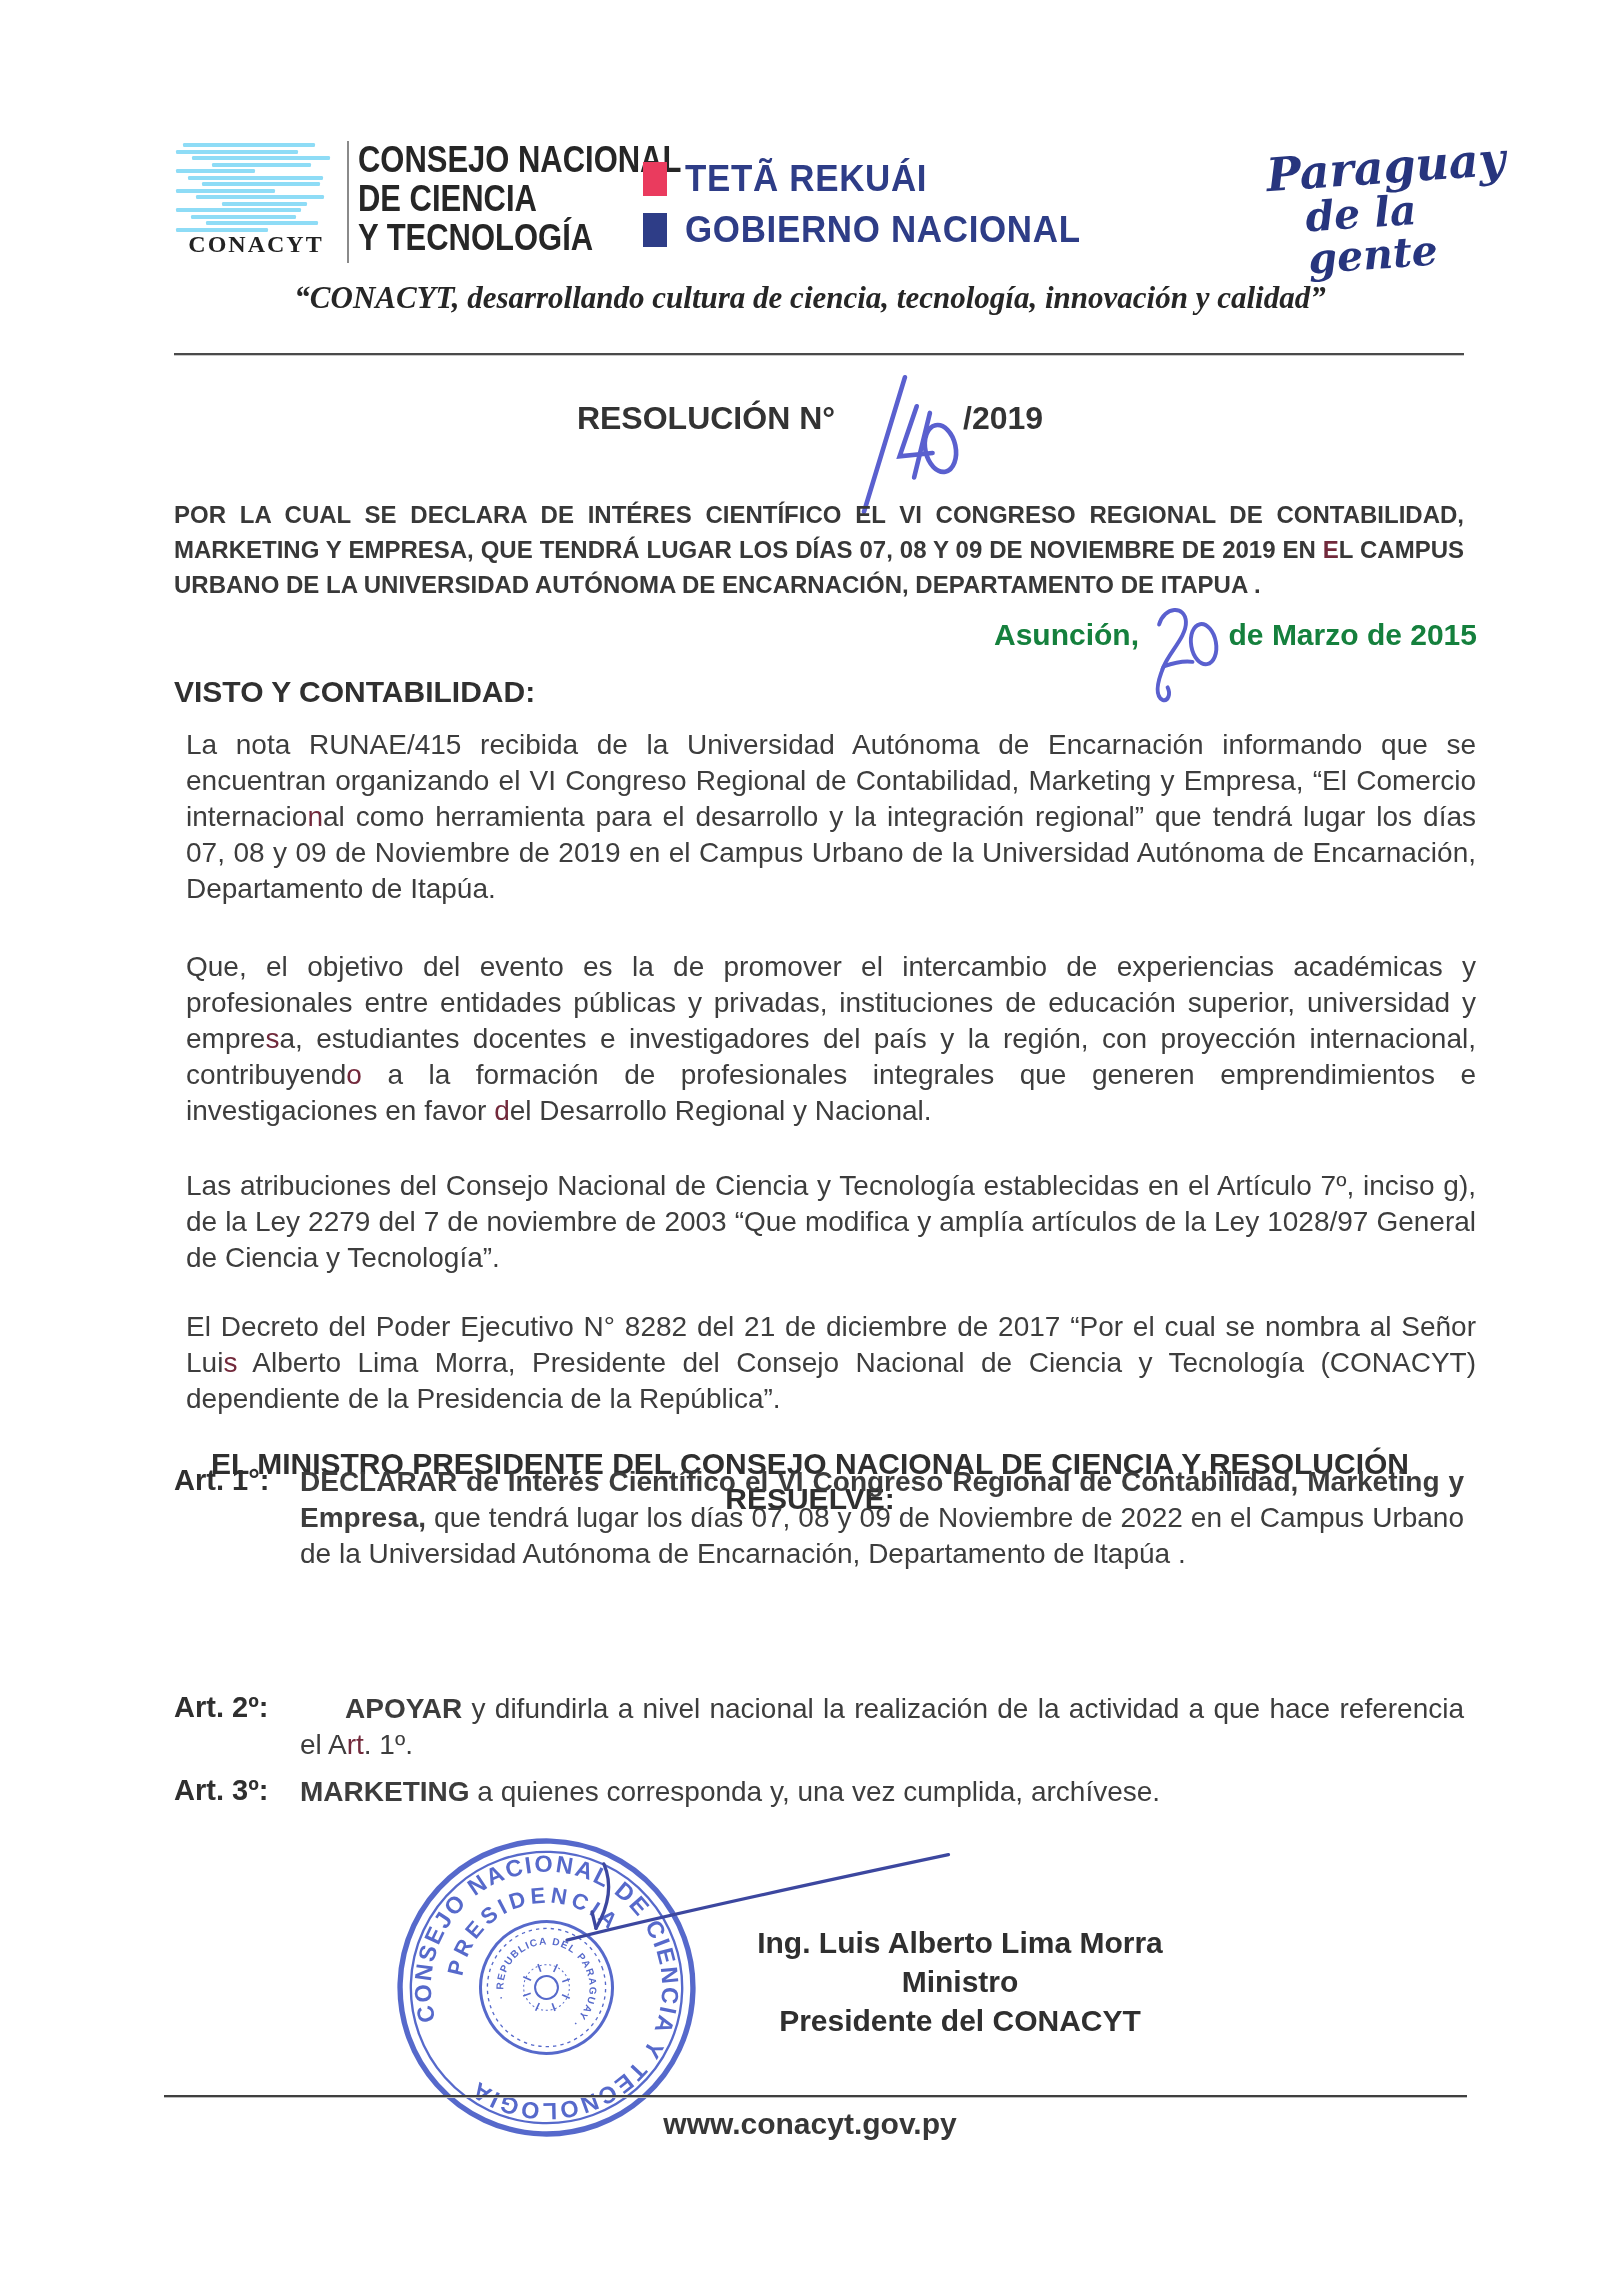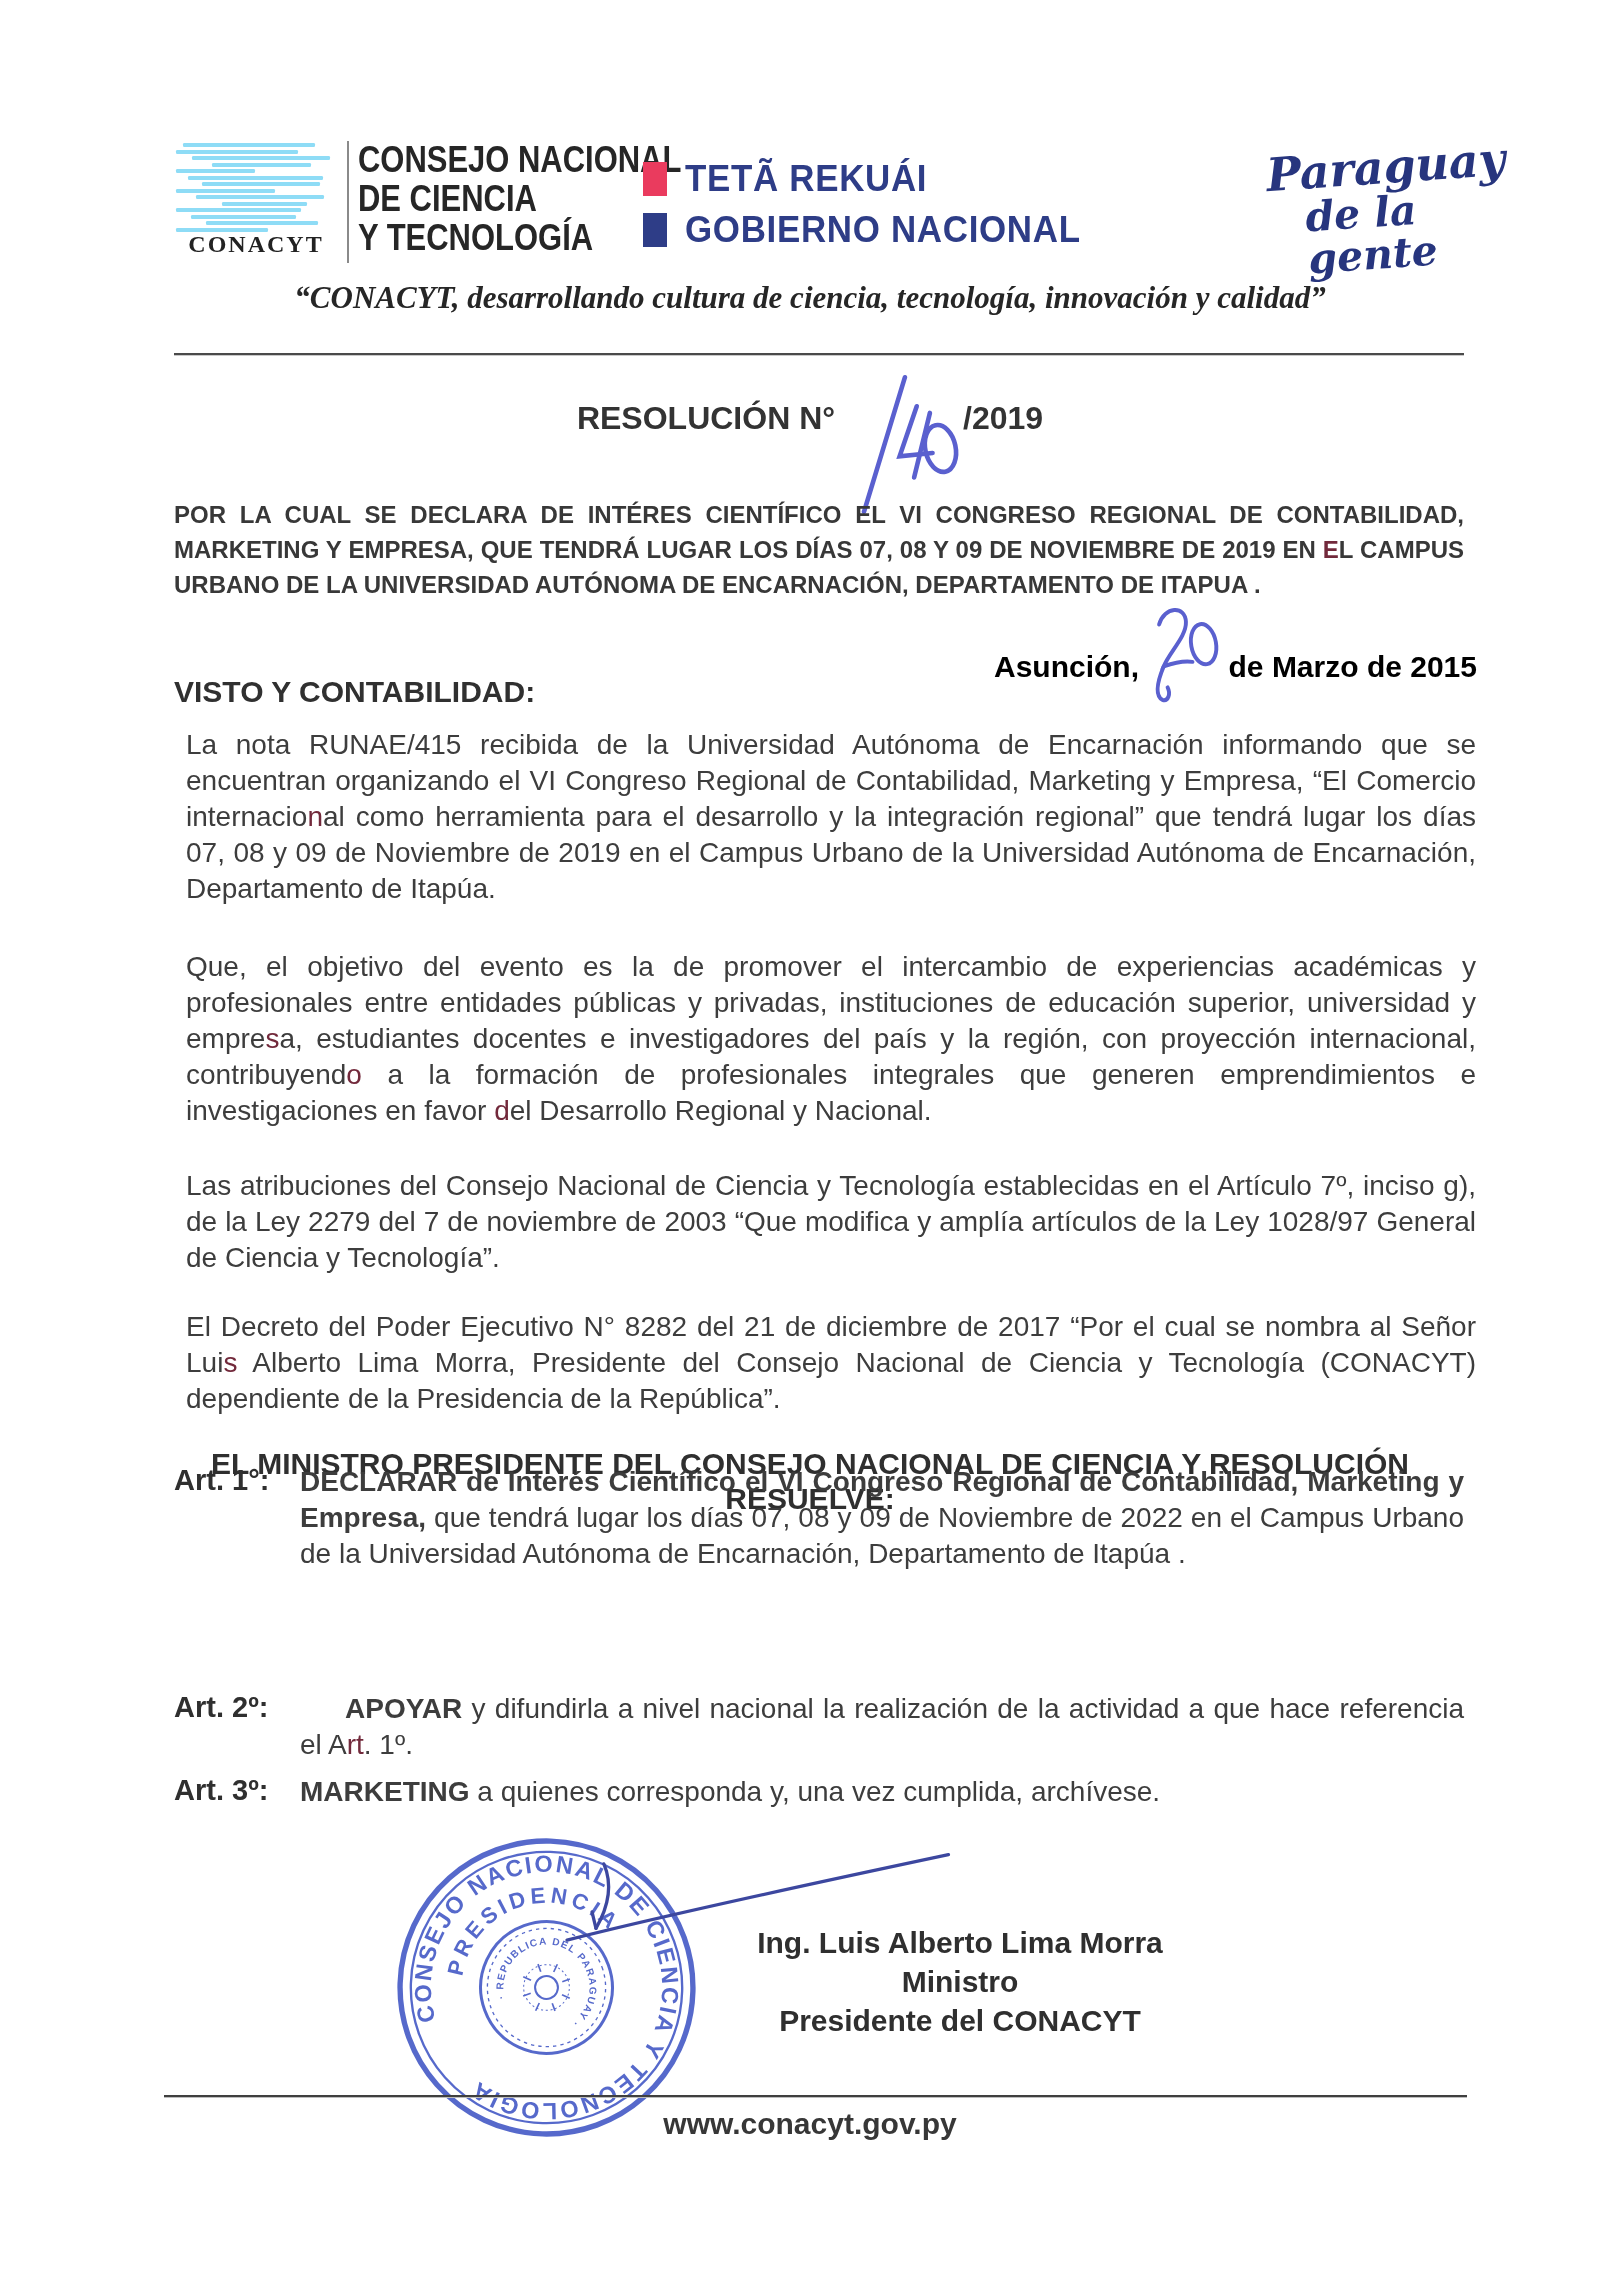--- a/index.html
+++ b/index.html
@@ -36,21 +36,21 @@
   .resolution-row { position:absolute; left:0; top:392px; width:100%; display:flex;
     justify-content:center; align-items:flex-start; }
   .res-label, .res-year { font-weight:700; font-size:32px; color:#333; padding-top:8px; }
   .res-year { margin-left:12px; }
   svg.ink { overflow:visible; }
   .num-svg { width:112px; height:145px; margin:-20px 0 -85px 4px; }
   
   .doc-title { position:absolute; left:174px; top:497px; width:1290px; font-weight:700; font-size:24px;
     line-height:35px; text-align:justify; color:#383838; }
   .date-row { position:absolute; left:994px; top:610px; display:flex; align-items:flex-start; }
-  .date-part { font-weight:700; font-size:30px; color:#000000; padding-top:8px; white-space:pre;margin-top:32px; }
+  .date-part { font-weight:700; font-size:30px; color:#15803d; padding-top:8px; white-space:pre; }
   .day-svg { width:72px; height:112px; margin:-12px 2.6px -59px 6.6px; }
   .visto { position:absolute; left:174px; top:675px; font-weight:700; font-size:30px; color:#303030; }
   .body-p { position:absolute; left:186px; width:1290px; font-size:28px; line-height:36px;
     text-align:justify; color:#3d3d3d; }
   .p1 { top:727px; } .p2 { top:949px; } .p3 { top:1168px; } .p4 { top:1309px; }
   .res-h { position:absolute; left:0; width:100%; text-align:center; font-weight:700; font-size:30px; color:#2f2f2f; }
   .res-h1 { top:1447px; } .res-h2 { top:1482px; }
   
   .article { position:absolute; left:174px; width:1290px; display:flex; }
   .art1 { top:1464px; } .art2 { top:1691px; } .art3 { top:1774px; }

